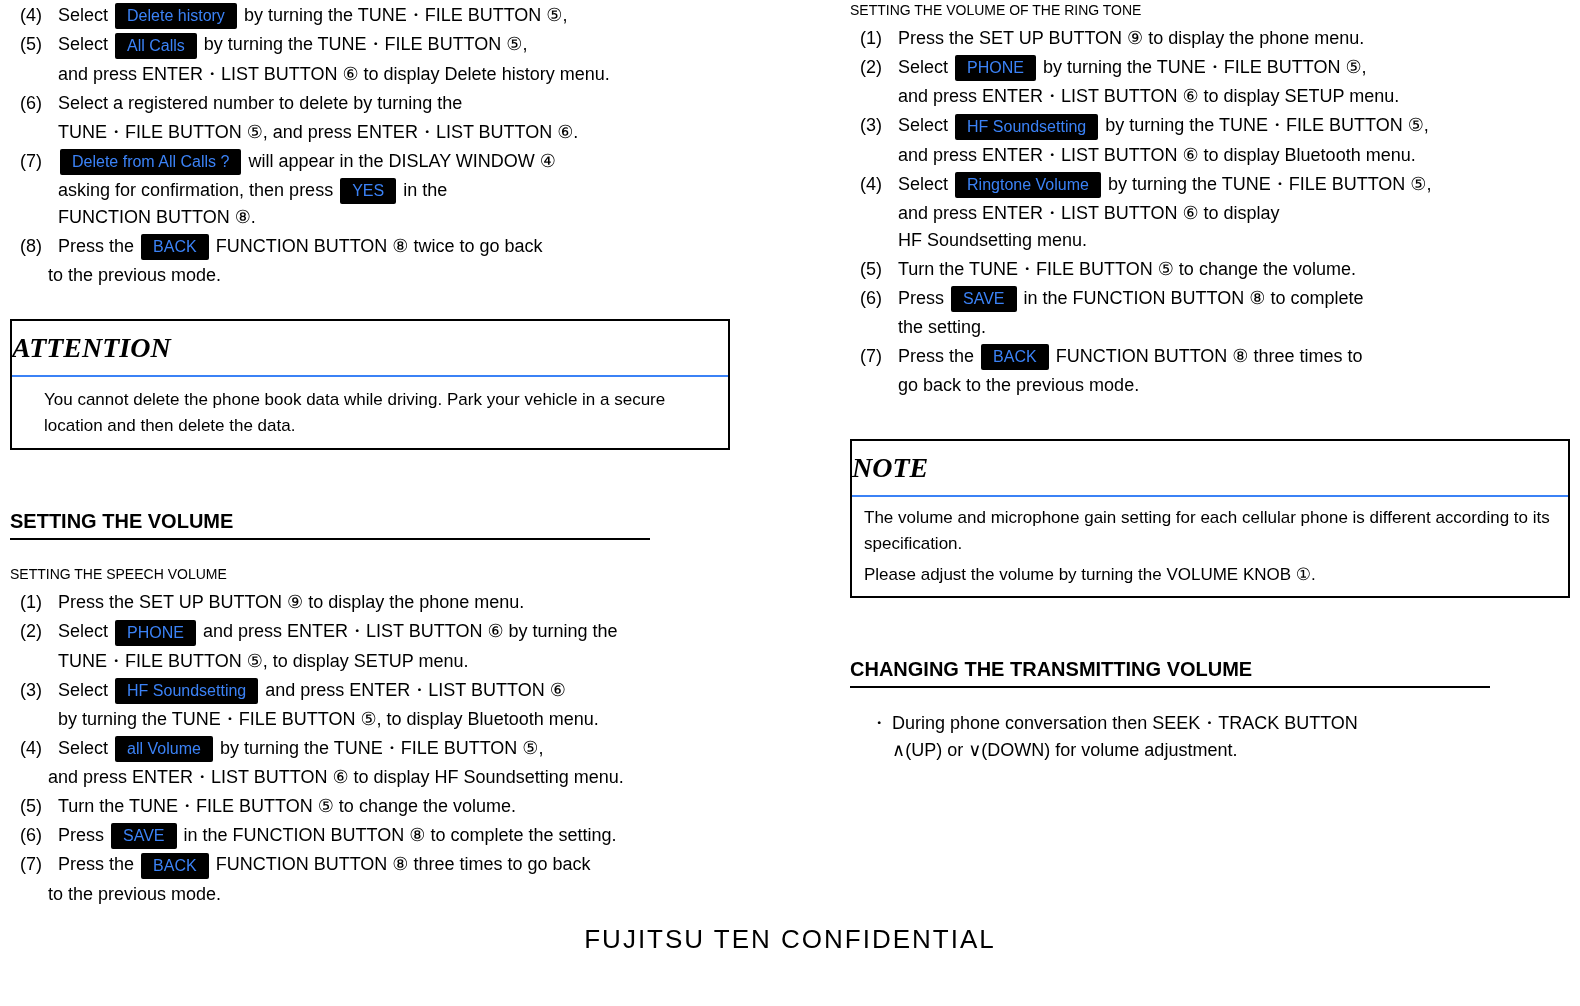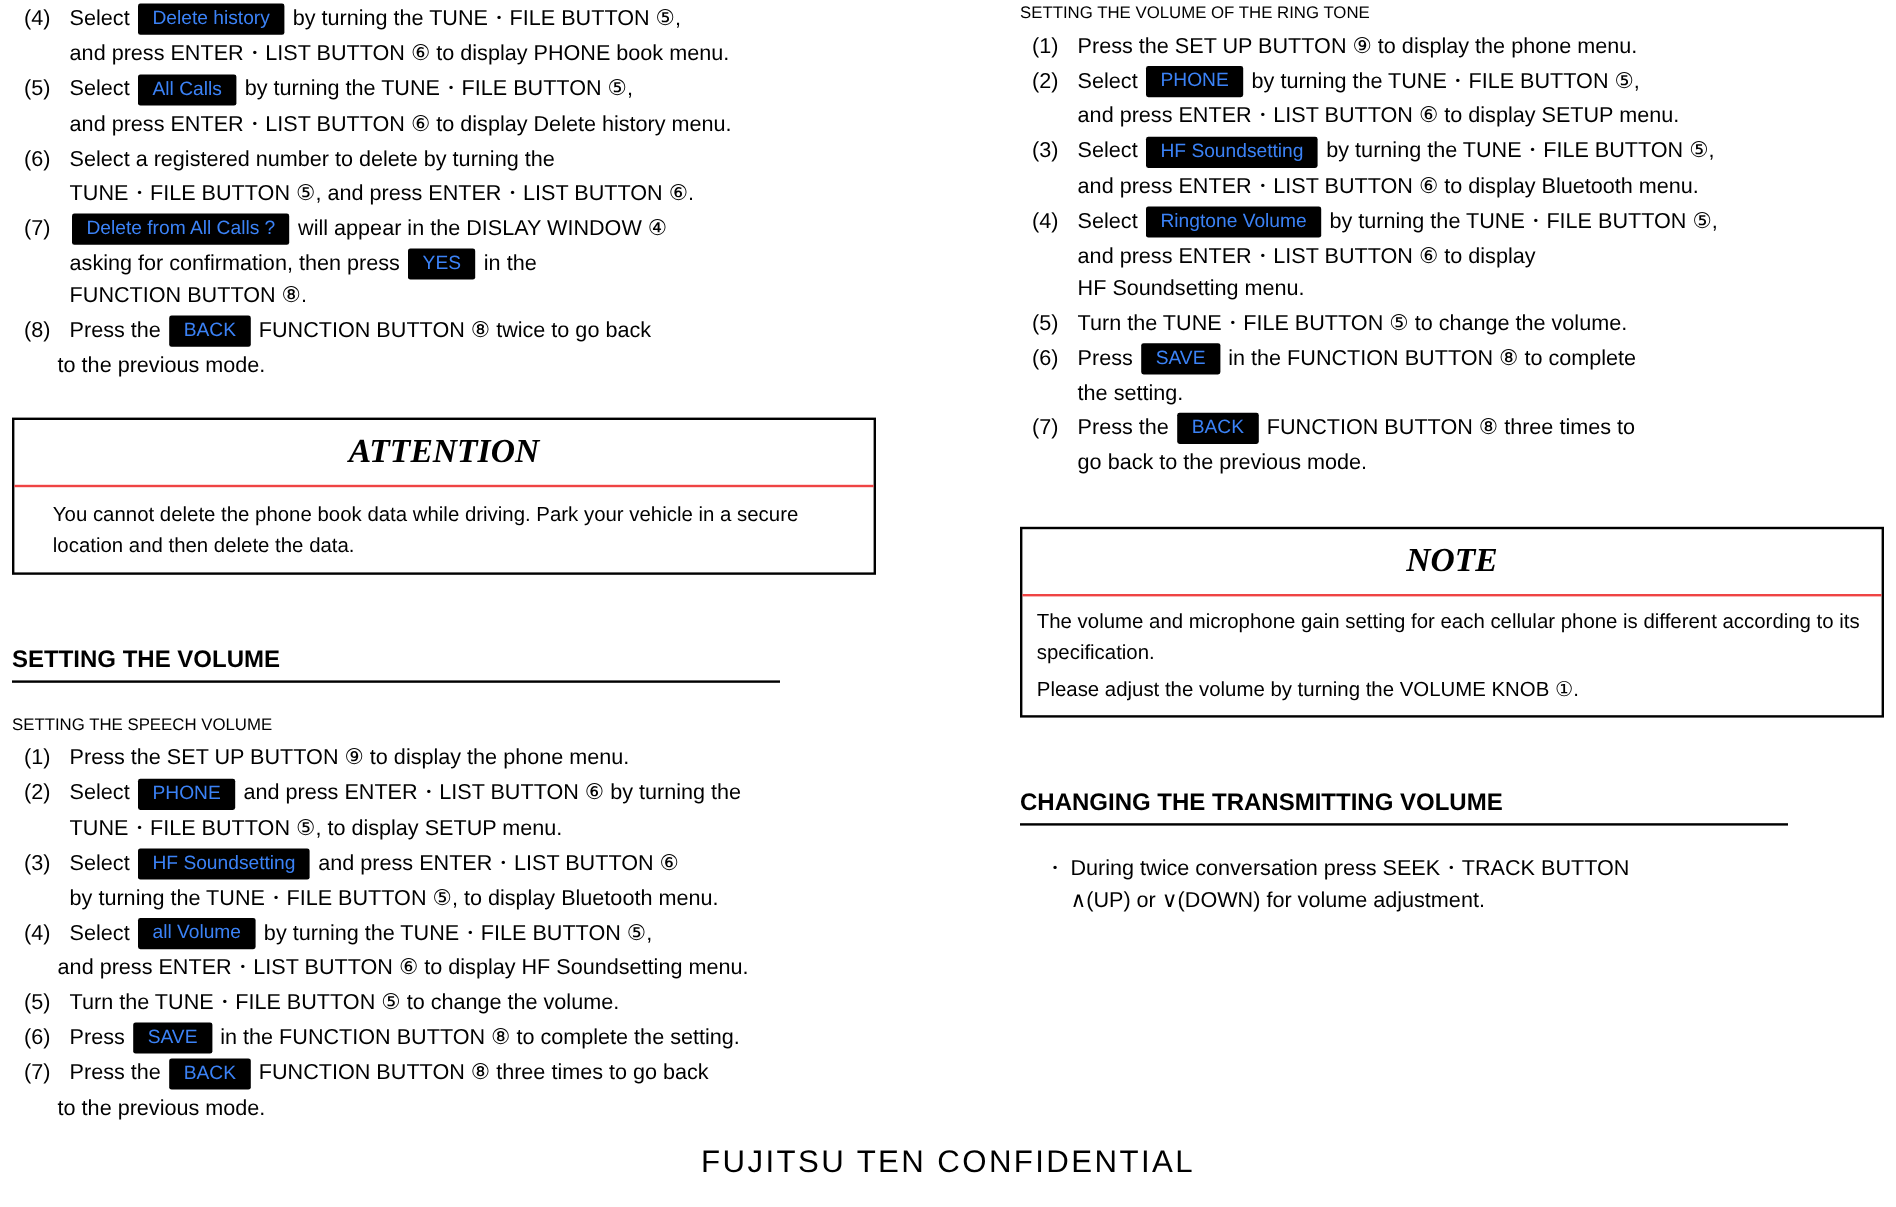--- a/index.html
+++ b/index.html
@@ -33,22 +33,21 @@
       border-radius: 2px;
       font-size: 16px;
       vertical-align: middle;
       margin: 0 2px;
     }
     .attention-box, .note-box {
       border: 2px solid #000;
       margin: 30px 0 20px 0;
     }
     .box-title {
-      border-bottom: 2px solid #ef4444;
-      text-align: center;
+      border-bottom: 2px solid #3b82f6;
       font-style: italic;
       font-weight: bold;
       font-size: 28px;
       padding: 6px 0;
       font-family: "Times New Roman", serif;
     }
     .box-body {
       padding: 10px 32px;
       font-size: 17px;
     }
@@ -86,21 +85,20 @@
 
   <div class="col col-l">
     <div class="step">
       <div class="step-num">(4)</div>
       <div class="step-body">
         <span>Select</span>
         <span class="black-btn">Delete history</span>
         <span>by turning the TUNE・FILE BUTTON ⑤,</span>
       </div>
     </div>
-    <div class="indent">and press ENTER・LIST BUTTON ⑥ to display PHONE book menu.</div>
 
     <div class="step">
       <div class="step-num">(5)</div>
       <div class="step-body">
         <span>Select</span>
         <span class="black-btn">All Calls</span>
         <span>by turning the TUNE・FILE BUTTON ⑤,</span>
       </div>
     </div>
     <div class="indent">and press ENTER・LIST BUTTON ⑥ to display Delete history menu.</div>
@@ -274,20 +272,20 @@
         <div>The volume and microphone gain setting for each cellular phone is different according to its specification.</div>
         <div style="margin-top:6px">Please adjust the volume by turning the VOLUME  KNOB ①.</div>
       </div>
     </div>
 
     <div class="section-h">CHANGING THE TRANSMITTING VOLUME</div>
 
     <div class="bullet-line" style="margin-top:18px">
       <div class="bullet-dot">・</div>
       <div>
-        <div>During twice conversation press SEEK・TRACK BUTTON</div>
+        <div>During phone conversation then SEEK・TRACK BUTTON</div>
         <div>∧(UP) or ∨(DOWN) for volume adjustment.</div>
       </div>
     </div>
   </div>
 </div>
 
 <div class="footer">FUJITSU TEN CONFIDENTIAL</div>
 
 </body></html>

